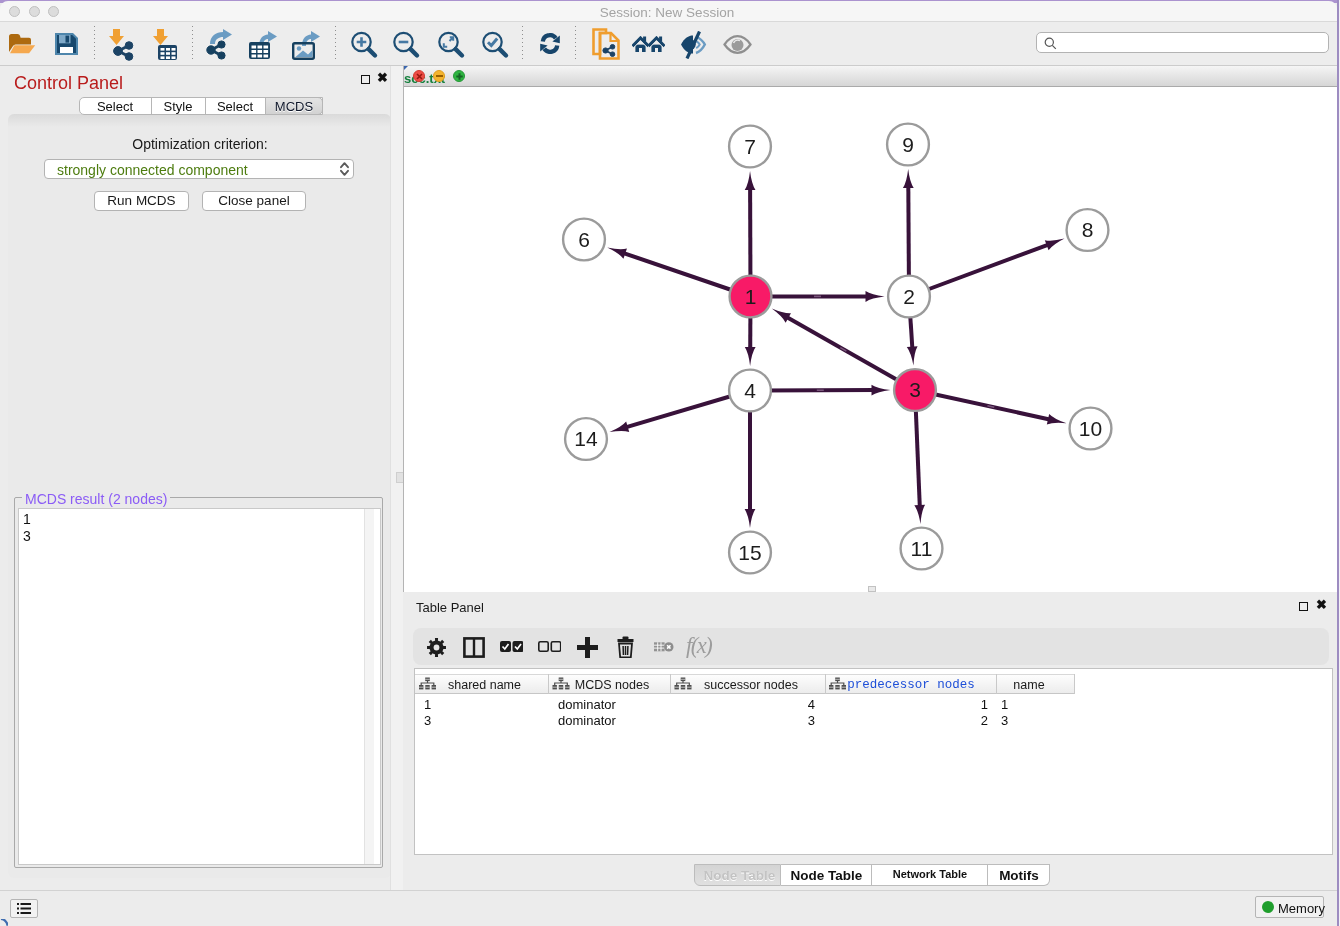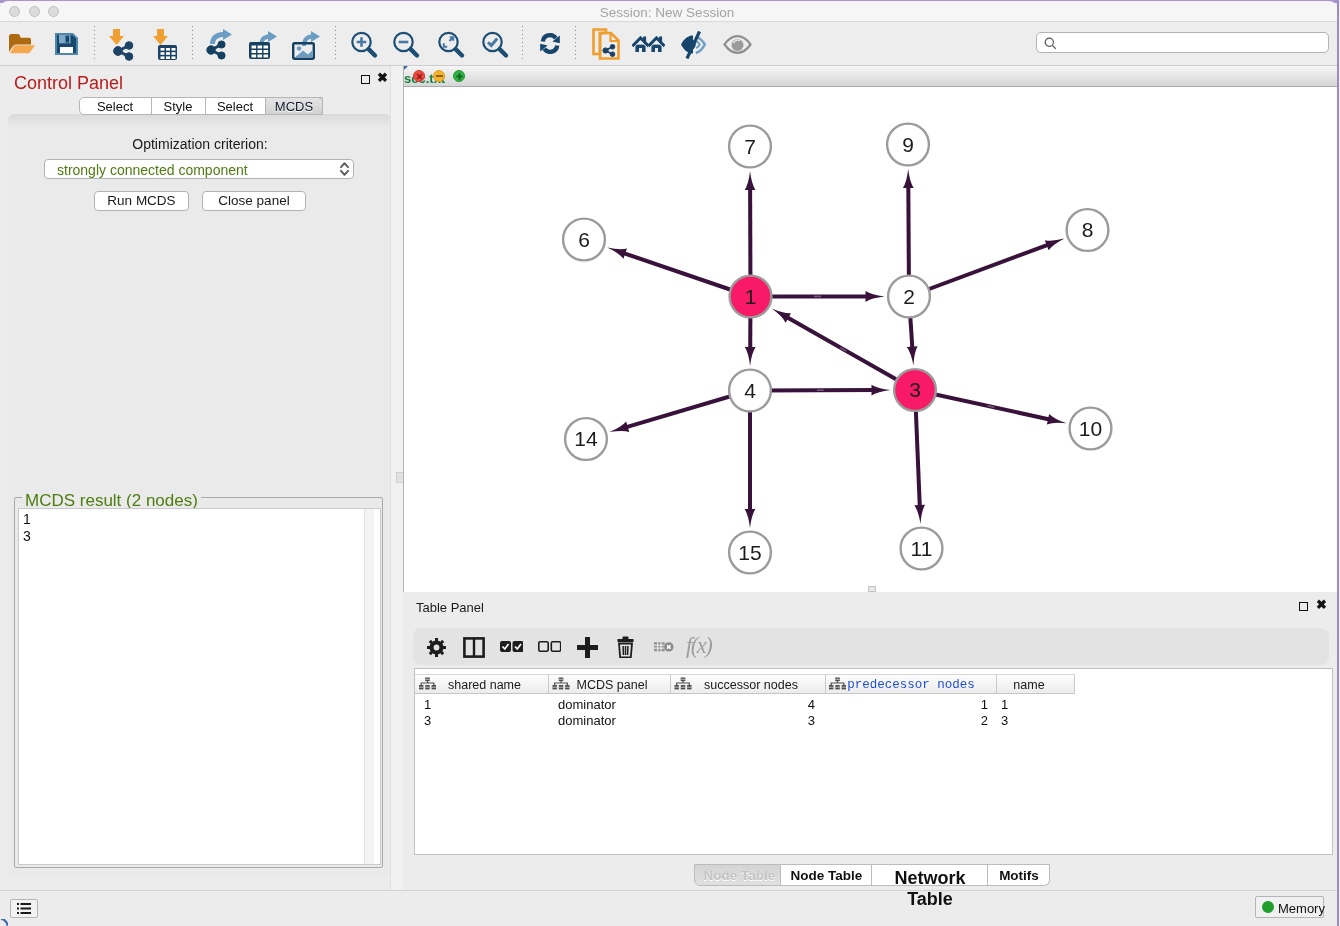--- a/index.html
+++ b/index.html
@@ -190,21 +190,21 @@
     <g stroke="#5a5a5a" stroke-width="1.9" fill="none" stroke-linecap="round" stroke-linejoin="round">
       <path d="M2,6.2 L5.5,2.2 L9,6.2"></path>
       <path d="M2,9.8 L5.5,13.8 L9,9.8"></path>
     </g>
   </svg>
 
 <div class="abs" style="left:94px;top:191px;width:95px;height:20px;background:#ffffff;border:1px solid #b3b3b3;border-radius:4px;text-align:center;font-size:13.5px;color:#1a1a1a;line-height:18px;">Run MCDS</div>
 <div class="abs" style="left:202px;top:191px;width:104px;height:20px;background:#ffffff;border:1px solid #b3b3b3;border-radius:4px;text-align:center;font-size:13.5px;color:#1a1a1a;line-height:18px;">Close panel</div>
 
 <div class="abs" style="left:14px;top:497px;width:369px;height:371px;border:1px solid #a9a9a9;border-radius:2px;"></div>
-<div class="abs" style="left:22px;top:491px;background:#eaeaea;padding:0 3px;font-size:17px;color:#4d7c0f;">MCDS result (2 nodes)</div>
+<div class="abs" style="left:22px;top:491px;background:#eaeaea;padding:0 3px;font-size:14px;color:#8b5cf6;">MCDS result (2 nodes)</div>
 <div class="abs" style="left:18px;top:508px;width:363px;height:357px;background:#ffffff;border:1px solid #c9c9c9;"></div>
 <div class="abs" style="left:364px;top:509px;width:10px;height:355px;background:#f4f4f4;border-left:1px solid #e2e2e2;"></div>
 <div class="abs" style="left:23px;top:511px;font-size:14px;color:#111;line-height:17px;">1<br>3</div>
 
 <div class="abs" style="left:390px;top:66px;width:1px;height:824px;background:#e0e0e0;"></div>
 <div class="abs" style="left:391px;top:66px;width:12px;height:824px;background:#f1f1f1;"></div>
 
 <div class="abs" style="left:396px;top:472px;width:8px;height:11px;background:#e2e2e2;border:1px solid #cfcfcf;"></div>
 
 <div class="abs" style="left:404px;top:66px;width:933px;height:21px;background:linear-gradient(#f5f5f5,#d6d6d6);border-bottom:1px solid #aaaaaa;"></div>
@@ -360,42 +360,42 @@
           <line x1="13.6" y1="10.2" x2="18" y2="10.2"></line>
         </g>
 </g>
     </defs>
 <use href="#ti1" x="3"></use>
     <use href="#ti1" x="136.5"></use>
     <use href="#ti1" x="258.5"></use>
     <use href="#ti1" x="413"></use>
 </svg>
 <div class="abs" style="left:437px;top:678px;width:95px;text-align:center;font-size:12.5px;color:#1a1a1a;">shared name</div>
-<div class="abs" style="left:567px;top:678px;width:90px;text-align:center;font-size:12.5px;color:#1a1a1a;">MCDS panel</div>
+<div class="abs" style="left:567px;top:678px;width:90px;text-align:center;font-size:12.5px;color:#1a1a1a;">MCDS nodes</div>
 <div class="abs" style="left:692px;top:678px;width:118px;text-align:center;font-size:12.5px;color:#1a1a1a;">successor nodes</div>
 <div class="abs" style="left:845px;top:678px;width:132px;text-align:center;font-size:12.5px;color:#1d4ed8;font-family:Liberation Mono, monospace;">predecessor nodes</div>
 <div class="abs" style="left:997px;top:678px;width:64px;text-align:center;font-size:12.5px;color:#1a1a1a;">name</div>
 <div class="abs" style="left:424px;top:697px;font-size:13px;color:#111;">1</div>
 <div class="abs" style="left:558px;top:697px;font-size:13px;color:#111;">dominator</div>
 <div class="abs" style="left:671px;top:697px;width:144px;text-align:right;font-size:13px;color:#111;">4</div>
 <div class="abs" style="left:826px;top:697px;width:162px;text-align:right;font-size:13px;color:#111;">1</div>
 <div class="abs" style="left:1001px;top:697px;font-size:13px;color:#111;">1</div>
 <div class="abs" style="left:424px;top:713px;font-size:13px;color:#111;">3</div>
 <div class="abs" style="left:558px;top:713px;font-size:13px;color:#111;">dominator</div>
 <div class="abs" style="left:671px;top:713px;width:144px;text-align:right;font-size:13px;color:#111;">3</div>
 <div class="abs" style="left:826px;top:713px;width:162px;text-align:right;font-size:13px;color:#111;">2</div>
 <div class="abs" style="left:1001px;top:713px;font-size:13px;color:#111;">3</div>
 
 <div class="abs" style="left:694px;top:864px;width:87px;height:22px;background:linear-gradient(#d4d4d4,#e0e0e0);border:1px solid #bcbcbc;border-radius:0 0 0 6px;"></div>
 <div class="abs" style="left:781px;top:864px;width:91px;height:22px;background:#ffffff;border:1px solid #bcbcbc;border-left:none;"></div>
 <div class="abs" style="left:872px;top:864px;width:116px;height:22px;background:#ffffff;border:1px solid #bcbcbc;border-left:none;"></div>
 <div class="abs" style="left:988px;top:864px;width:62px;height:22px;background:#ffffff;border:1px solid #bcbcbc;border-left:none;border-radius:0 0 6px 0;"></div>
 <div class="abs" style="left:694px;top:868px;width:91px;text-align:center;font-size:13.5px;font-weight:bold;color:#c3c3c3;text-shadow:0 1px 0 #fff;">Node Table</div>
 <div class="abs" style="left:781px;top:868px;width:91px;text-align:center;font-size:13.5px;font-weight:bold;color:#111;">Node Table</div>
-<div class="abs" style="left:872px;top:868px;width:116px;text-align:center;font-size:18px;font-weight:bold;color:#111;">Network Table</div>
+<div class="abs" style="left:872px;top:868px;width:116px;text-align:center;font-size:11px;font-weight:bold;color:#111;">Network Table</div>
 <div class="abs" style="left:988px;top:868px;width:62px;text-align:center;font-size:13.5px;font-weight:bold;color:#111;">Motifs</div>
 
 <div class="abs" style="left:0;top:890px;width:1337px;height:1px;background:#d2d2d2;"></div>
 <div class="abs" style="left:10px;top:899px;width:28px;height:19px;background:#f2f2f2;border:1px solid #b5b5b5;border-radius:2px;"></div>
 <svg class="abs" style="left:17px;top:903px;" width="14" height="11" viewBox="0 0 14 11">
     <g fill="#1a1a1a">
       <rect x="0" y="0" width="2" height="2"></rect>
       <rect x="0" y="4.5" width="2" height="2"></rect>
       <rect x="0" y="9" width="2" height="2"></rect>
       <rect x="3.5" y="0" width="10.5" height="2"></rect>

